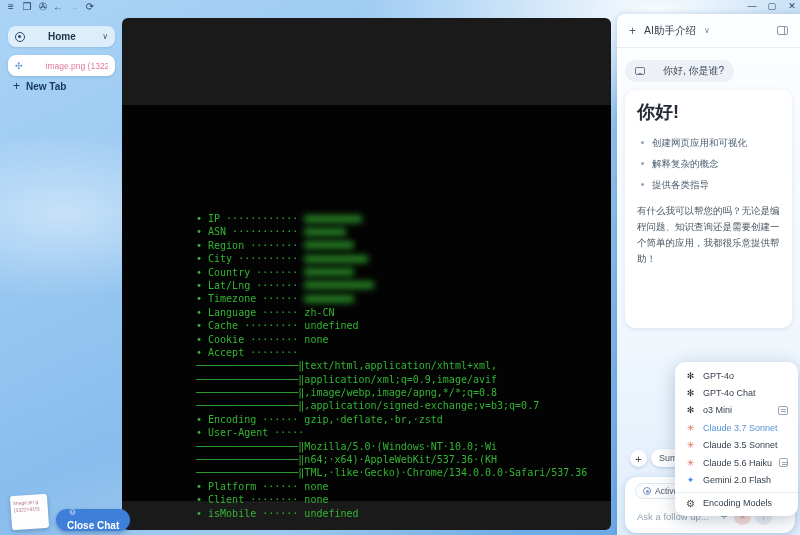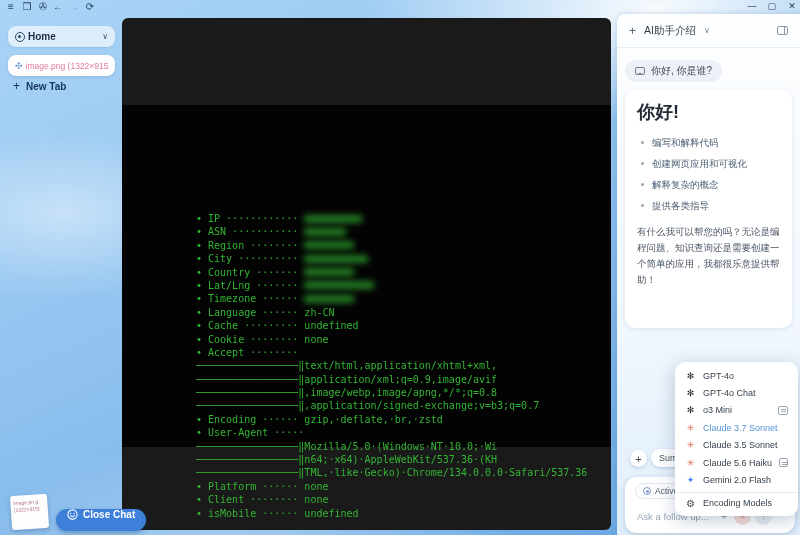--- a/index.html
+++ b/index.html
@@ -13,57 +13,57 @@
       linear-gradient(155deg,#abd4f6 0%,#8fc2ef 45%,#65a4e2 100%);
     overflow:hidden; }
 
   
   .topbar { position:absolute; left:0; top:0; width:100%; height:16px; }
   .tb-ic { position:absolute; top:1px; font-size:10px; color:#1f3c5c; width:14px; text-align:center; cursor:default; }
   .winctl { position:absolute; top:1px; font-size:9px; color:#2a3d52; width:14px; text-align:center; }
 
   
   .pill { position:absolute; left:8px; width:107px; height:21px; border-radius:8px;
-    display:flex; align-items:center; padding:0 7px; gap:3px; }
+    display:flex; align-items:center; padding:0 7px; gap:23px; }
   .pill-home { top:26px; background:rgba(255,255,255,.62); box-shadow:0 1px 2px rgba(40,80,130,.15); }
   .pill-img  { top:55px; background:#ffffff; box-shadow:0 1px 3px rgba(40,80,130,.2); }
   .home-lab { font-size:10px; font-weight:bold; color:#1d3149; flex:1; }
   .img-lab { font-size:8.5px; color:#e0799e; white-space:nowrap; overflow:hidden; flex:1; }
   .chev { font-size:8px; color:#41566e; }
   .target-ic { width:10px; height:10px; border:1.4px solid #2c4a68; border-radius:50%; position:relative; flex:none; }
   .target-ic::after { content:""; position:absolute; left:2px; top:2px; width:3px; height:3px; background:#2c4a68; border-radius:50%; }
   .flower-ic { font-size:9px; color:#5d92d4; flex:none; }
   .newtab { position:absolute; left:13px; top:79px; display:flex; gap:6px; align-items:center;
     color:#16365c; font-size:10px; font-weight:bold; }
   .newtab .plus { font-size:12px; font-weight:normal; }
 
   
   .viewer { position:absolute; left:122px; top:18px; width:489px; height:512px;
     background:#1a1a1a; border-radius:6px; overflow:hidden; }
-  .imgband { position:absolute; left:0; top:87px; width:100%; height:342px; background:#030303; }
+  .imgband { position:absolute; left:0; top:87px; width:100%; height:396px; background:#030303; }
   .term { position:absolute; left:74px; top:107px; font-family:"DejaVu Sans Mono", monospace;
     font-size:10px; line-height:13.4px; color:#33b533; white-space:pre; }
   .tline { height:13.4px; }
   .blurblob { display:inline-block; height:8px; background:#2c9a2c; border-radius:2px;
     filter:blur(3px); opacity:.8; vertical-align:middle; margin-bottom:1px; }
 
   
   .panel { position:absolute; left:617px; top:14px; width:183px; height:521px;
     background:linear-gradient(180deg,#fdfeff 0%,#f3f8fd 55%,#e0eefb 100%);
     border-top-left-radius:8px; box-shadow:0 0 6px rgba(60,100,150,.25); }
   .p-head { position:absolute; left:0; top:0; width:100%; height:34px; display:flex;
     align-items:center; padding:0 12px; gap:8px; border-bottom:1px solid #e7edf4; }
   .p-head .plus { font-size:12px; color:#55616e; }
   .p-title { font-size:10.5px; color:#333f4c; }
   .p-chev { font-size:8px; color:#7b8896; }
   .panel-toggle { margin-left:auto; width:11px; height:9px; border:1px solid #8b97a4; border-radius:2px; position:relative; }
   .panel-toggle::after { content:""; position:absolute; right:2.5px; top:0; width:1px; height:100%; background:#8b97a4; }
 
   .user-bubble { position:absolute; left:8px; top:46px; background:#edf1f7; border-radius:12px;
-    height:22px; display:flex; align-items:center; gap:6px; padding:0 10px; }
+    height:22px; display:flex; align-items:center; gap:18px; padding:0 10px; }
   .user-msg { font-size:10px; color:#3c4854; }
   .chat-ic { width:10px; height:8px; border:1.2px solid #6f7d8b; border-radius:2px; position:relative; }
   .chat-ic::after { content:""; position:absolute; left:2px; bottom:-3px; border:2px solid transparent; border-top-color:#6f7d8b; }
 
   .ai-card { position:absolute; left:8px; top:76px; width:167px; height:238px; background:#fff;
     border-radius:10px; box-shadow:0 1px 5px rgba(110,145,190,.2); padding:10px 12px; overflow:hidden; }
   .ai-hello { font-size:18px; font-weight:bold; color:#222b35; margin-bottom:7px; }
   .ai-p { font-size:9.5px; color:#4a5663; line-height:16px; }
   .ai-ul { list-style:none; margin:8px 0 8px 2px; }
   .ai-ul li { font-size:9.5px; color:#4e6175; line-height:21px; padding-left:13px; position:relative; }
@@ -114,21 +114,21 @@
     background:linear-gradient(#9aa5b0,#9aa5b0) 2px 2.5px/5px 1px no-repeat,
                linear-gradient(#9aa5b0,#9aa5b0) 2px 4.5px/5px 1px no-repeat; }
   .m-div { height:1px; background:#e8edf2; margin:3px 0 2px; }
 
   
   .note { position:absolute; left:11px; top:495px; width:37px; height:34px; background:#fdfdfd;
     border-radius:3px; box-shadow:0 2px 4px rgba(40,70,110,.35); transform:rotate(-4deg);
     padding:4px 3px; font-size:5px; line-height:7px; color:#b06e8e; overflow:hidden; }
   .close-chat { position:absolute; left:56px; top:509px; height:22px; border-radius:13px;
     background:#3d7fd9; box-shadow:0 2px 5px rgba(30,70,130,.4); display:flex; 
-    gap:5px; padding:0 11px; color:#fff; font-size:10px; font-weight:bold; }
+    gap:5px; padding:0 11px; color:#fff; font-size:10px; font-weight:bold;flex-direction:column; }
   .smiley { width:11px; height:11px; }
 </style>
 </head>
 <body>
 
 <div id="stage">
 
   <div class="topbar">
     <div class="tb-ic" style="left:4px">≡</div>
     <div class="tb-ic" style="left:20px">❐</div>
@@ -170,21 +170,20 @@
     </div>
 
     <div class="user-bubble">
       <span class="chat-ic"></span>
       <span class="user-msg">你好, 你是谁?</span>
     </div>
 
     <div class="ai-card">
       <div class="ai-hello">你好!</div>
       <ul class="ai-ul">
-          <li>编写和解释代码</li>
           <li>创建网页应用和可视化</li>
           <li>解释复杂的概念</li>
           <li>提供各类指导</li>
         </ul>
       <div class="ai-p">有什么我可以帮您的吗？无论是编程问题、知识查询还是需要创建一个简单的应用，我都很乐意提供帮助！</div>
     </div>
   </div>
 
   <div class="sugg-plus">+</div>
   <div class="sugg-pill">Summarize</div>

